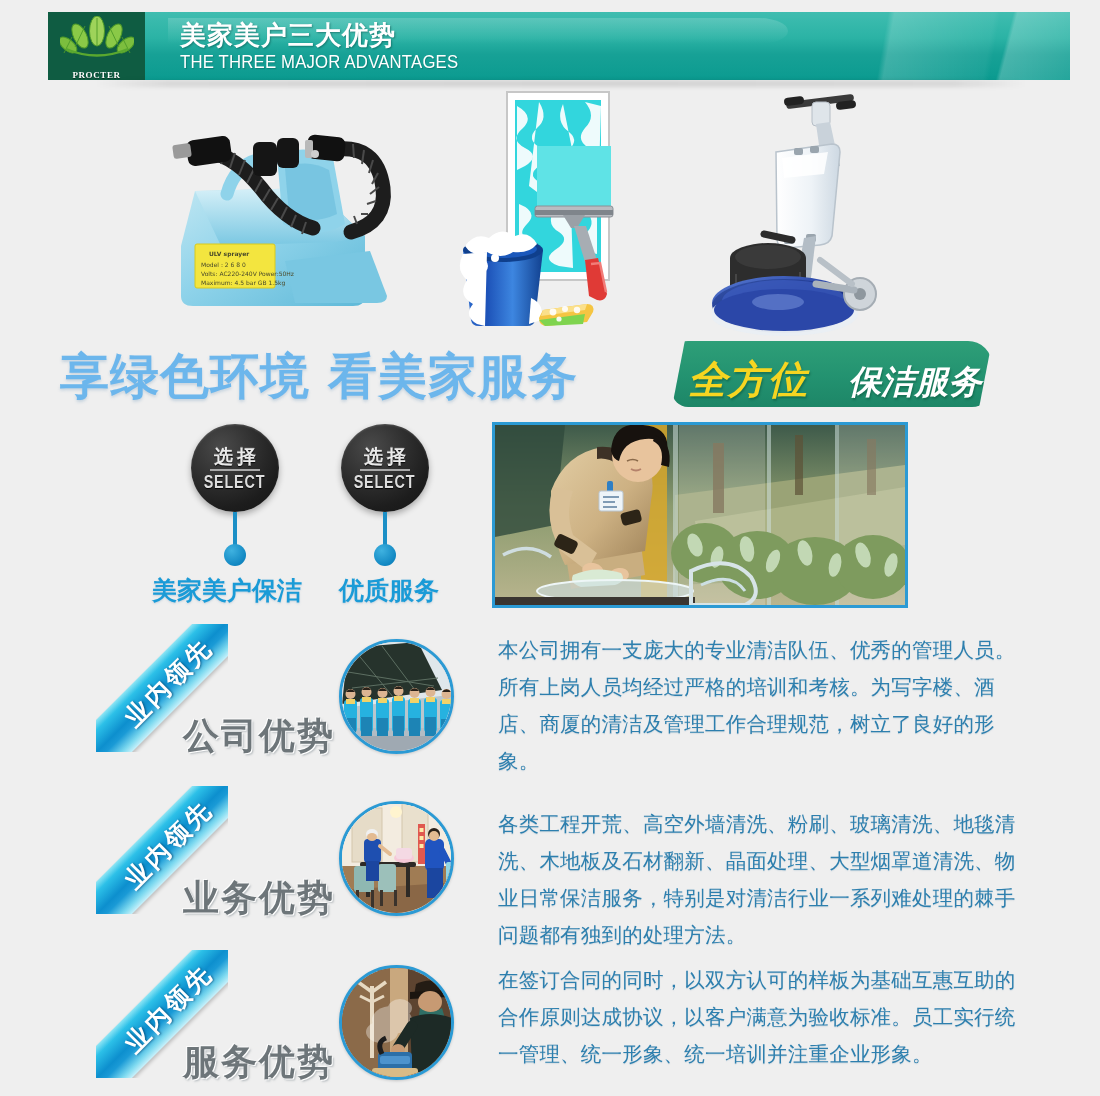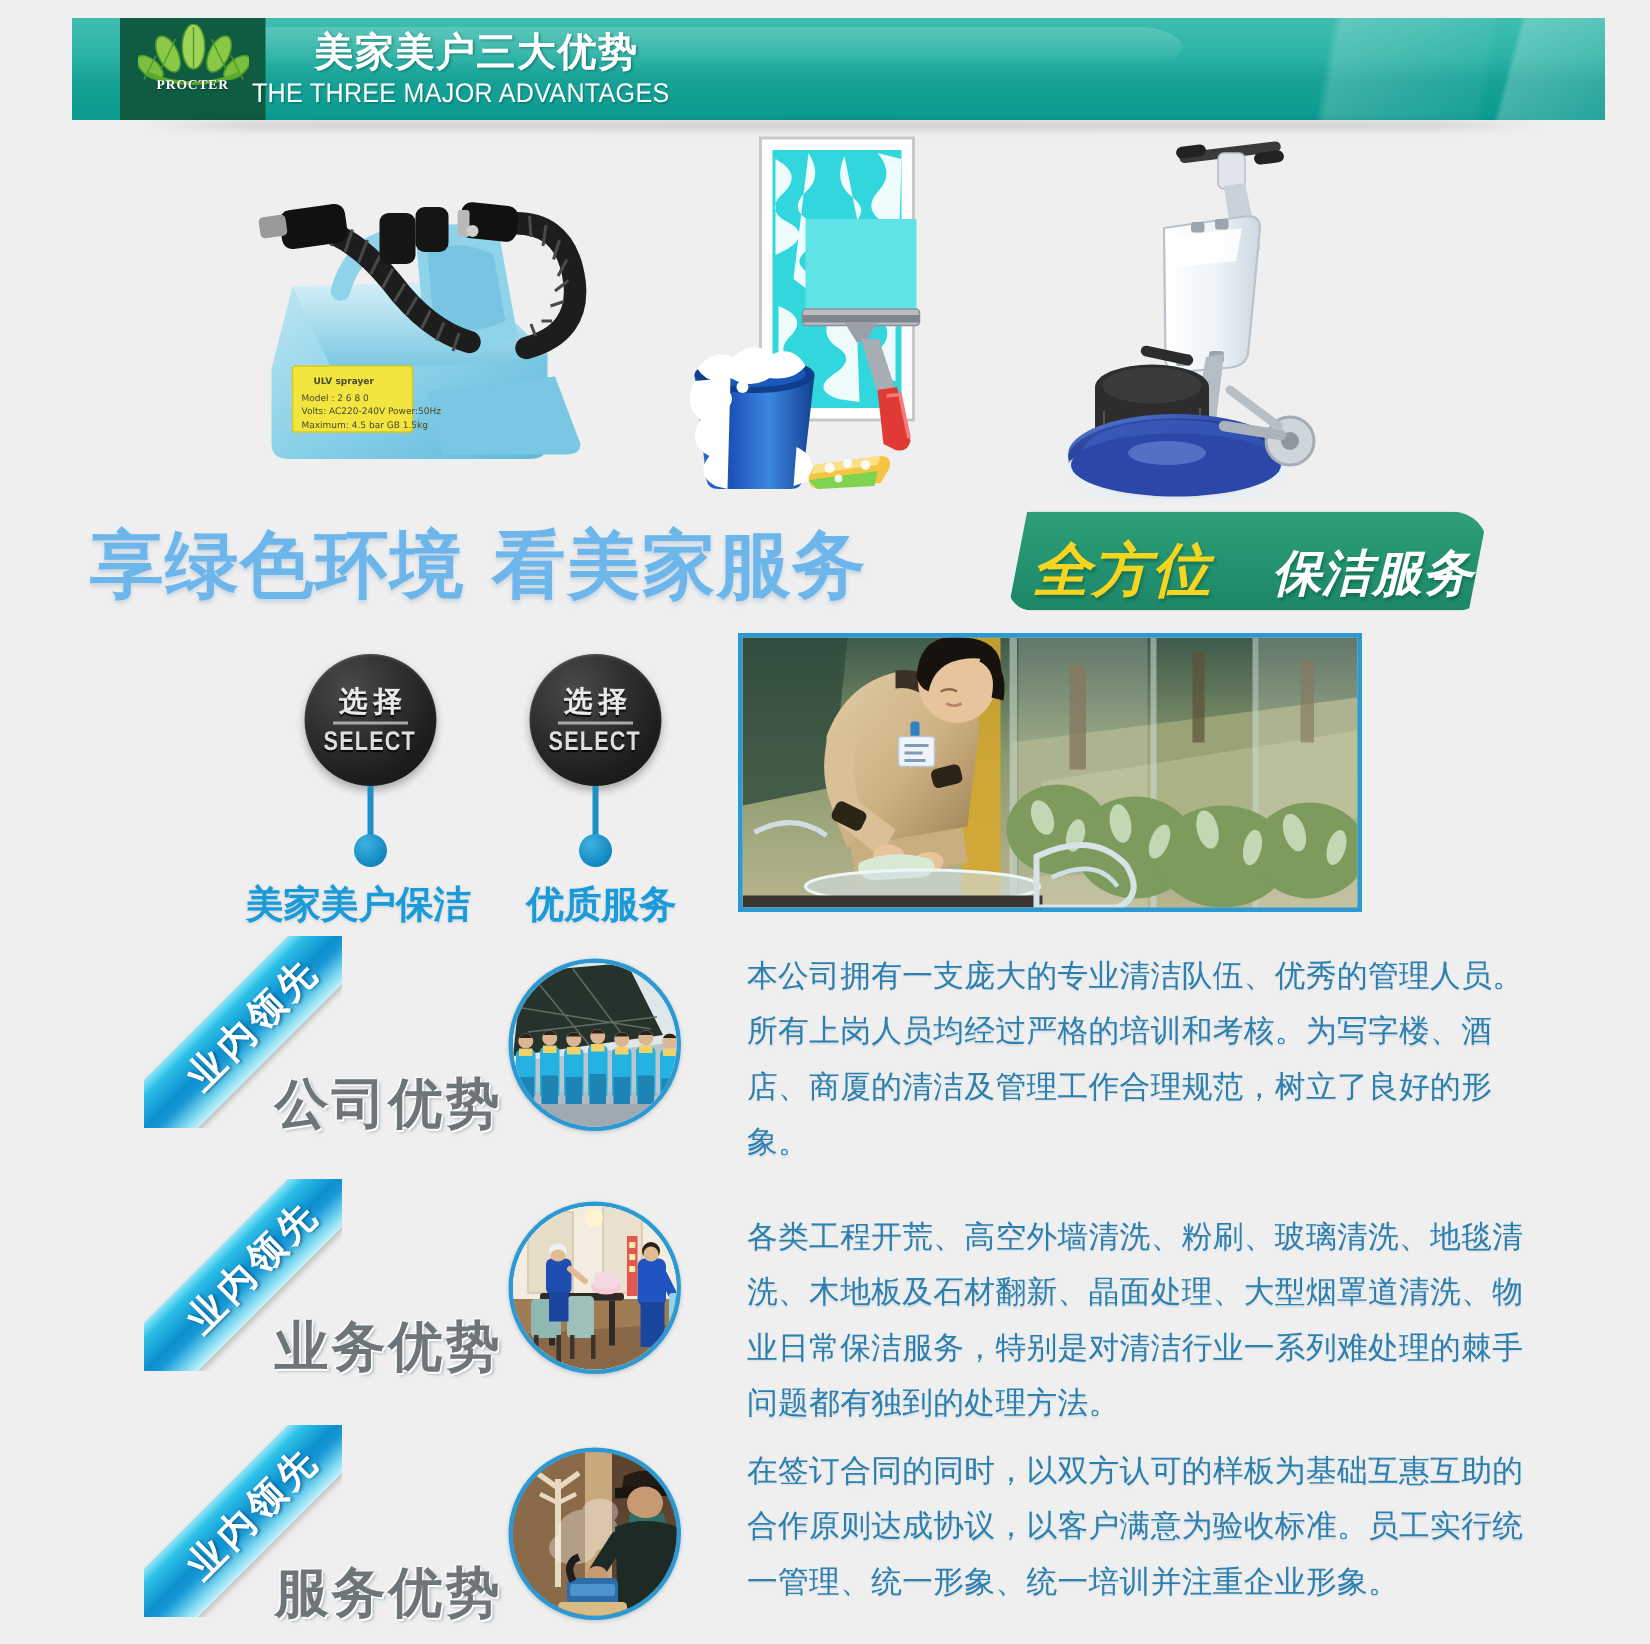--- a/index.html
+++ b/index.html
@@ -28,31 +28,30 @@
     background:linear-gradient(105deg,rgba(255,255,255,0) 0%,rgba(255,255,255,0) 45%,rgba(255,255,255,.22) 47%,rgba(255,255,255,.08) 88%,rgba(255,255,255,0) 90%);
   }
   .header-gloss {
     position:absolute; left:120px; top:6px; width:620px; height:26px;
     background:linear-gradient(180deg,rgba(255,255,255,.17),rgba(255,255,255,0));
     border-radius:0 60px 60px 0/0 26px 26px 0;
   }
   .logo-box {
     position:absolute; left:0; top:0; width:97px; height:68px;
     background:#0f5c42;
-    display:flex; flex-direction:column; align-items:center; justify-content:flex-start;
+    display:flex; flex-direction:column; align-items:center; justify-content:space-between;
     padding-top:4px;
-    margin-left:32px;
   }
   .logo-leaves { width:74px; height:44px; }
   .logo-text {
     color:#ffffff; font-size:9px; font-weight:bold; letter-spacing:.6px;
     font-family:"Liberation Serif",serif; margin-top:-9px;
     text-shadow:0 1px 1px rgba(0,0,0,.5);
   }
-  .header-titles { position:absolute; left:120px; top:8px;text-align:center; }
+  .header-titles { position:absolute; left:132px; top:8px; }
   .header-cn {
     color:#ffffff; font-size:26px; font-weight:bold; letter-spacing:1px;
     text-shadow:1px 1px 2px rgba(0,60,55,.45);
     line-height:30px;
   }
   .header-en {
     color:#ffffff; font-size:18px; letter-spacing:.2px; line-height:24px;
     font-family:"Liberation Sans",sans-serif;
     text-shadow:1px 1px 1px rgba(0,60,55,.3);
     transform:scaleX(.93); transform-origin:left center;
@@ -91,21 +90,21 @@
     color:#f6d521; font-size:39px; font-weight:bold; font-style:italic;
     letter-spacing:1px; text-shadow:1px 2px 2px rgba(0,60,40,.35);
   }
   .badge-white {
     color:#ffffff; font-size:33px; font-weight:bold; font-style:italic;
     letter-spacing:.5px; text-shadow:1px 2px 2px rgba(0,60,40,.35);margin-left:40px;
   }
 
   
   .selects { position:absolute; left:160px; top:424px; width:320px; height:190px; }
-  .sel-group { position:absolute; top:12px; width:150px;margin-left:12px; }
+  .sel-group { position:absolute; top:0; width:150px; }
   .sel-g1 { left:0; }
   .sel-g2 { left:150px; }
   .sel-circle {
     position:relative; margin:0 auto; width:88px; height:88px; border-radius:50%;
     background:radial-gradient(circle at 34% 26%,#4a4a4a 0%,#2e2e2e 42%,#1d1d1d 70%,#141414 100%);
     box-shadow:0 3px 6px rgba(0,0,0,.3), inset 0 1px 2px rgba(255,255,255,.15);
     display:flex; flex-direction:column; align-items:center; justify-content:center;
   }
   .sel-cn {
     color:#e9e9e9; font-size:19px; font-weight:bold; letter-spacing:4px;

